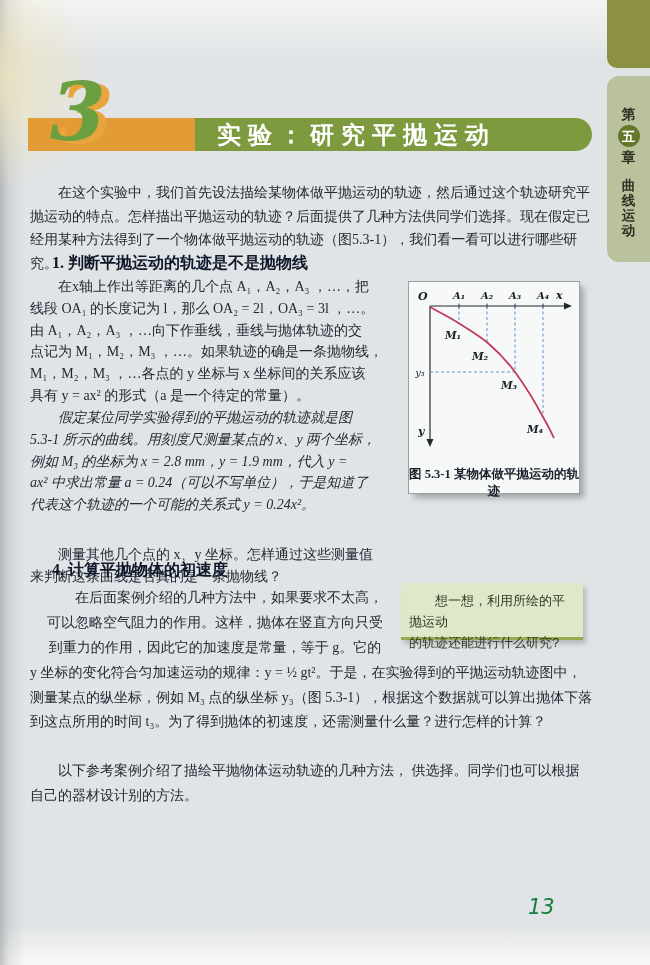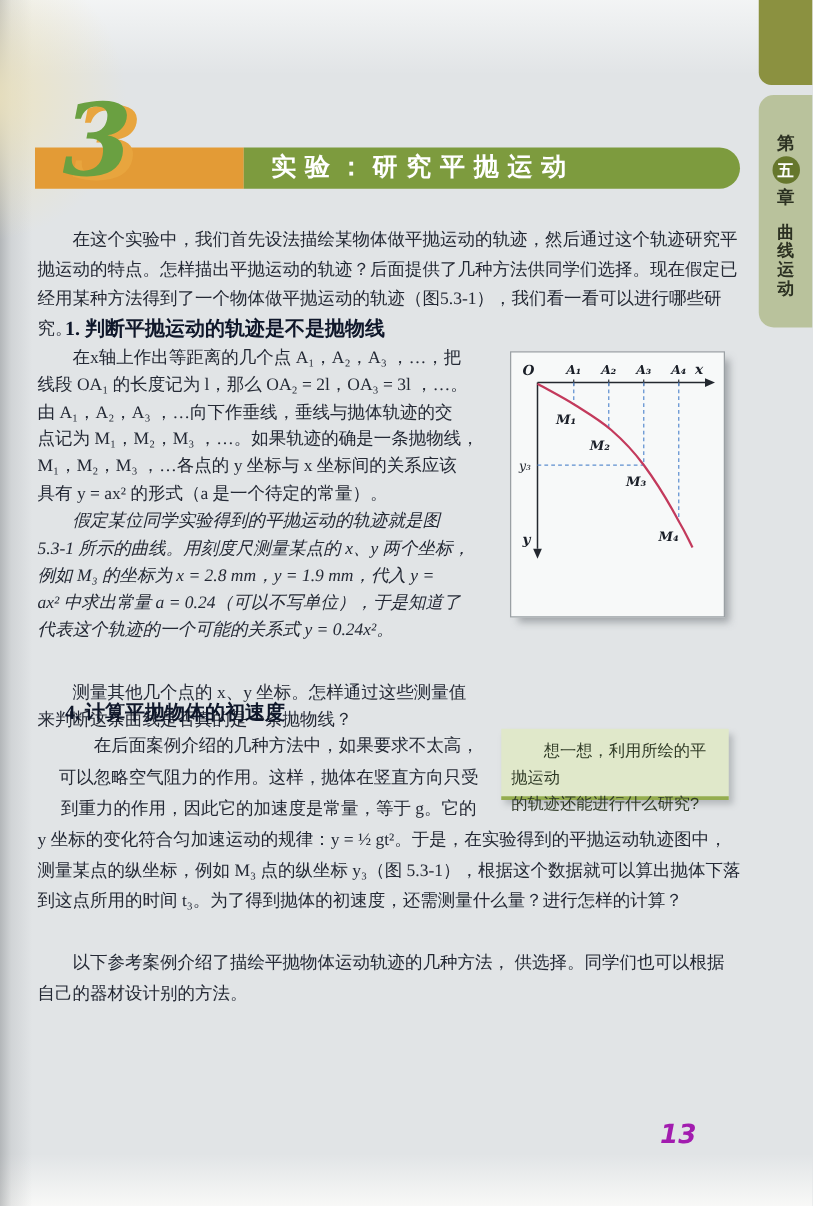--- a/index.html
+++ b/index.html
@@ -13,21 +13,21 @@
       linear-gradient(0deg, rgba(252,252,250,0.85) 0, rgba(252,252,250,0) 42px),
       #e1e4e6;
   }
   .abs{position:absolute;}
   
   .bar-orange{left:28px;top:118px;width:167px;height:33px;background:#e39b36;}
   .bar-green{
     left:195px;top:118px;width:397px;height:33px;background:#7d9b3e;
     border-radius:0 17px 17px 0;box-sizing:border-box;padding-left:22px;
     color:#ffffff;font-family:"Liberation Sans", sans-serif;font-weight:bold;
-    font-size:20px;letter-spacing:7px;line-height:33px;white-space:nowrap;
+    font-size:24px;letter-spacing:7px;line-height:33px;white-space:nowrap;
   }
   .unit-num{
     left:50px;top:72px;font-family:"DejaVu Serif", serif;font-style:italic;font-weight:bold;
     font-size:80px;line-height:80px;color:#6aa041;text-shadow:8px 3px 0 #e8a53e;
   }
   
   .tab-top{left:607px;top:0;width:43px;height:68px;background:#8b9140;border-radius:0 0 0 10px;}
   .tab{left:607px;top:76px;width:43px;height:186px;background:#b9c29c;border-radius:12px 0 0 12px;}
   .tab-inner{
     display:flex;flex-direction:column;align-items:center;padding-top:30px;
@@ -62,23 +62,22 @@
   .figsvg{position:absolute;left:0;top:0;}
   
   .think{
     left:401px;top:583px;width:182px;height:57px;background:#e0e8ca;
     border-bottom:3px solid #95ad50;box-shadow:3px 4px 5px rgba(118,123,128,0.4);
     box-sizing:border-box;padding:7px 8px 0;
     font-family:Liberation Sans, sans-serif;font-size:13px;line-height:21px;
     color:#2f3a26;text-indent:2em;
   }
   .pagenum{
-    left:528px;top:895px;font-style:italic;font-size:21px;color:#a21caf;
+    left:528px;top:895px;font-style:italic;font-size:21px;color:#15803d;
     font-family:"DejaVu Sans", sans-serif;
-    font-weight:bold;
   }
 </style>
 </head>
 <body>
 
 <div class="abs bar-orange"></div>
 <div class="abs bar-green">
   <span>实验：研究平抛运动</span>
 </div>
 <div class="abs unit-num">3</div>
@@ -138,17 +137,18 @@
       <text x="50" y="17" font-size="10" text-anchor="middle" font-weight="bold">A₁</text>
       <text x="78" y="17" font-size="10" text-anchor="middle" font-weight="bold">A₂</text>
       <text x="106" y="17" font-size="10" text-anchor="middle" font-weight="bold">A₃</text>
       <text x="134" y="17" font-size="10" text-anchor="middle" font-weight="bold">A₄</text>
       <text x="44" y="57" font-size="10.5" text-anchor="middle" font-weight="bold">M₁</text>
       <text x="71" y="78" font-size="10.5" text-anchor="middle" font-weight="bold">M₂</text>
       <text x="100" y="107" font-size="10.5" text-anchor="middle" font-weight="bold">M₃</text>
       <text x="126" y="151" font-size="10.5" text-anchor="middle" font-weight="bold">M₄</text>
     </g>
   </svg>
+  <div class="figcap">图 5.3-1  某物体做平抛运动的轨迹</div>
 </div>
 
 <div class="abs think">想一想，利用所绘的平抛运动<br>的轨迹还能进行什么研究?</div>
 
 <div class="abs pagenum">13</div>
 
 </body></html>

